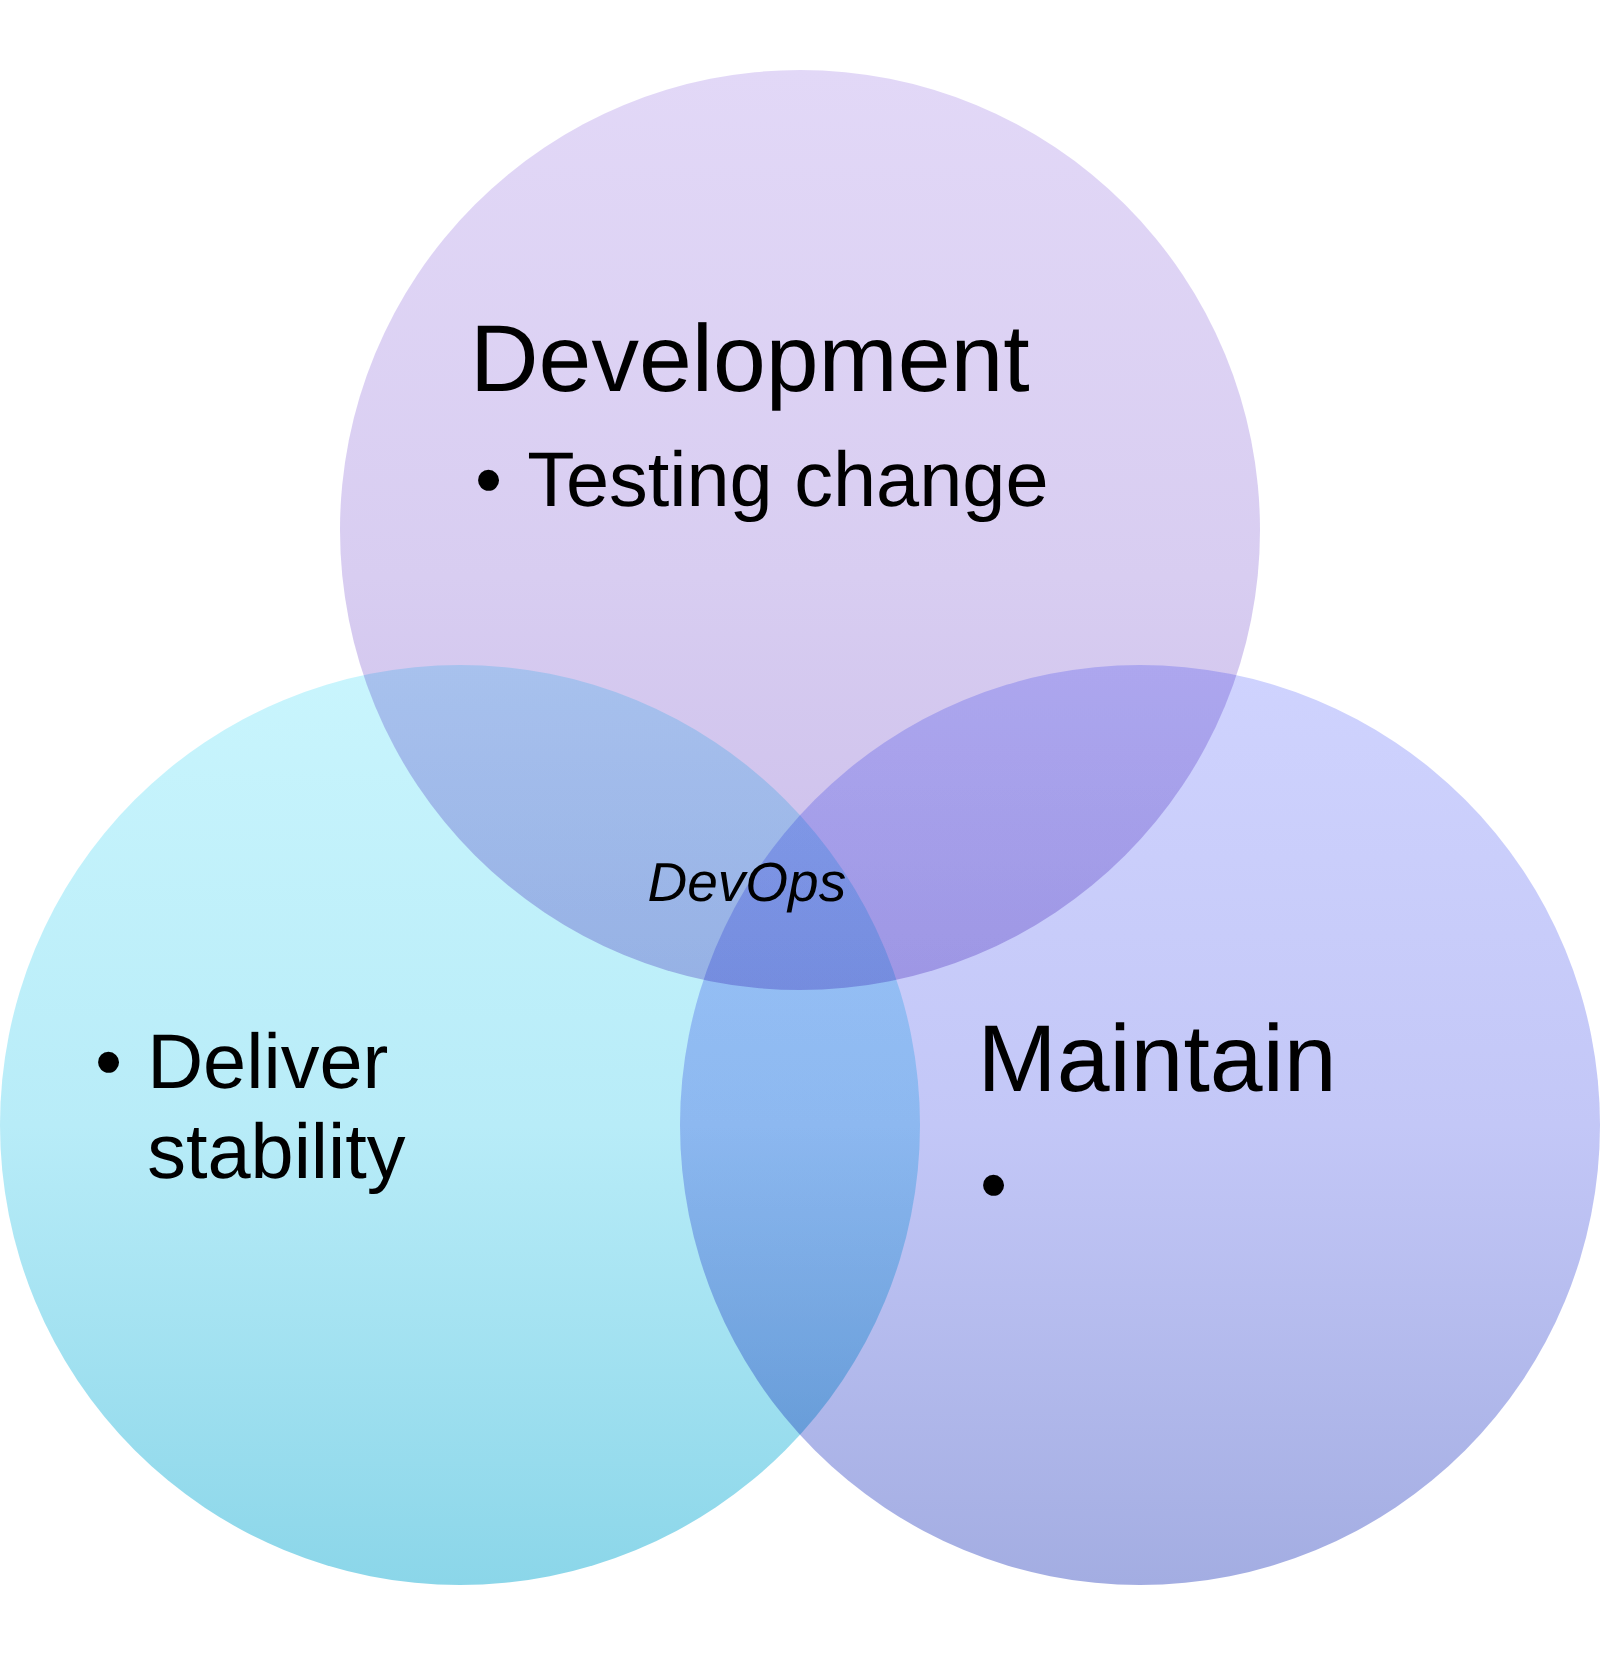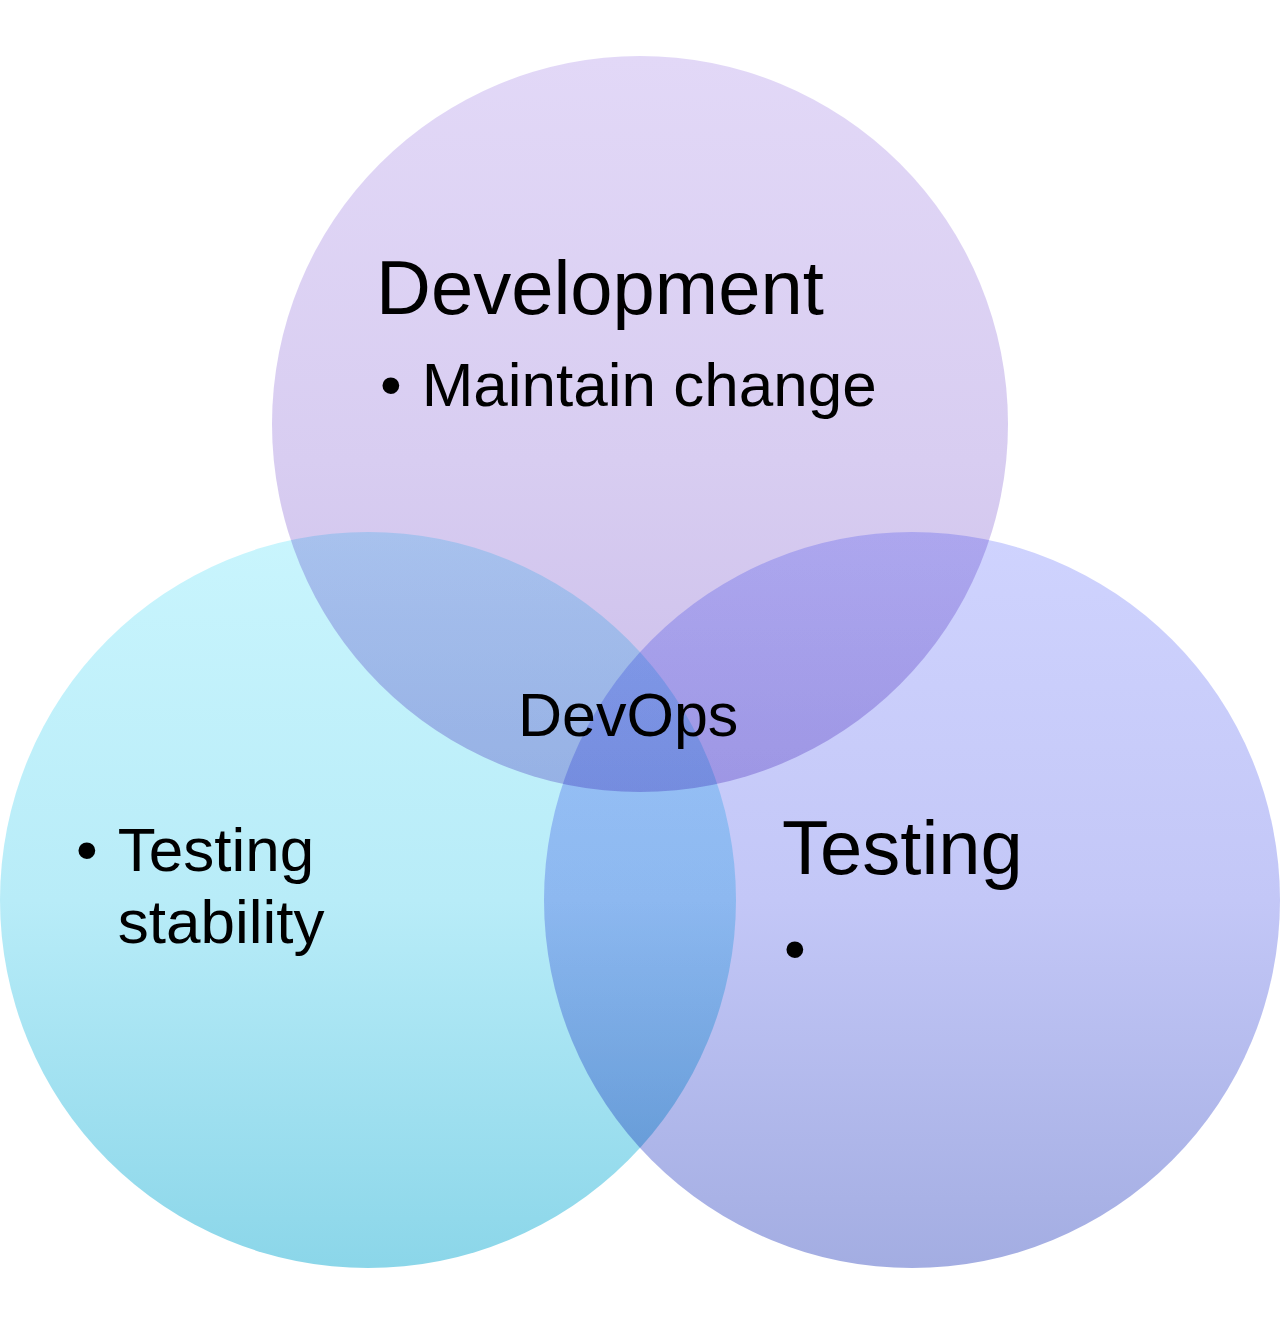--- a/index.html
+++ b/index.html
@@ -103,23 +103,24 @@
   }
   #label-testing .bullet-row {
     margin-top: 26px;
     margin-left: 2px;
   }
 
   
   #label-devops {
     left: 518px;
     top: 683px;
-    font-size: 61px;
+    font-size: 44px;
     line-height: 1.08;
     white-space: nowrap;
+    font-style: italic;
   }
 </style>
 </head>
 <body>
 
 <div id="venn-stage">
 
   <svg id="venn-svg" viewBox="0 0 1280 1322" aria-hidden="true">
     <defs>
       <linearGradient id="grad-development" x1="0" y1="0" x2="0" y2="1">
@@ -145,33 +146,33 @@
       <circle class="circle-shape" cx="912" cy="900" r="368" fill="url(#grad-testing)"></circle>
     </g>
   </svg>
 
   <div class="label-layer">
 
     <div class="label-group" id="label-development">
       <div class="circle-title">Development</div>
       <div class="bullet-row">
         <span class="bullet-dot">•</span>
-        <span class="bullet-text">Maintain change</span>
+        <span class="bullet-text">Testing change</span>
       </div>
     </div>
 
     <div class="label-group" id="label-operations">
       <div class="bullet-row">
         <span class="bullet-dot">•</span>
-        <span class="bullet-text">Testing stability</span>
+        <span class="bullet-text">Deliver stability</span>
       </div>
     </div>
 
     <div class="label-group" id="label-testing">
-      <div class="circle-title">Testing</div>
+      <div class="circle-title">Maintain</div>
       <div class="bullet-row">
         <span class="bullet-dot">•</span>
       </div>
     </div>
 
     <div class="label-group" id="label-devops">DevOps</div>
 
   </div>
 </div>
 

